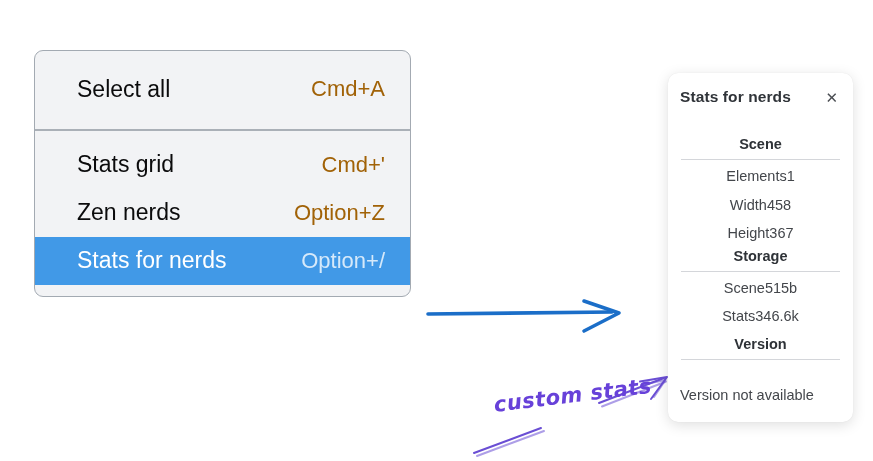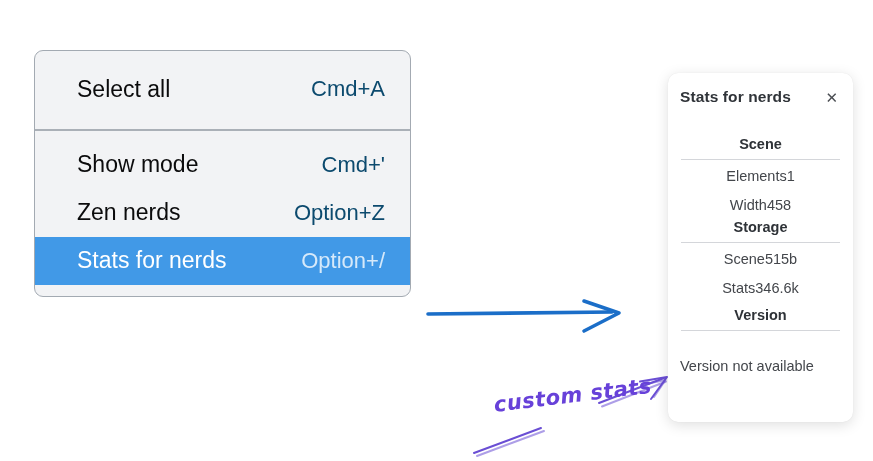--- a/index.html
+++ b/index.html
@@ -21,21 +21,21 @@
   }
   .menu-section.top { padding: 10px 0 12px; }
   .menu-section.main { padding: 10px 0 11px; }
   .menu-divider { height: 1.5px; background: #aab0b7; }
   .menu-item {
     display: flex; justify-content: space-between; align-items: center;
     height: 48px; padding: 0 25px 0 42px;
     font-size: 23px; color: #0b0b0c; cursor: default;
   }
   .menu-section.top .menu-item { height: 56px; gap: 48px; }
-  .menu-item .mi-shortcut { color: #0c4a6e; font-size: 22px; }
+  .menu-item .mi-shortcut { color: #a16207; font-size: 22px; }
   .menu-item.selected { background: var(--menu-highlight, #4199e7); color: #ffffff; }
   .menu-item.selected .mi-shortcut { color: rgba(255,255,255,0.78); }
 
   
   .stats-panel {
     position: absolute; left: 668px; top: 73px; width: 185px; height: 349px;
     background: #ffffff; border-radius: 10px;
     box-shadow: 0 3px 14px rgba(0,0,0,0.13), 0 0 1px rgba(0,0,0,0.10);
     padding: 13px 12px 0; font-size: 14.5px; color: #43464b;
   }
@@ -77,21 +77,21 @@
   <div class="menu">
     <div class="menu-section top">
       <div class="menu-item">
         <span class="mi-label">Select all</span>
         <span class="mi-shortcut">Cmd+A</span>
       </div>
     </div>
     <div class="menu-divider"></div>
     <div class="menu-section main">
       <div class="menu-item">
-        <span class="mi-label">Show mode</span>
+        <span class="mi-label">Stats grid</span>
         <span class="mi-shortcut">Cmd+'</span>
       </div>
       <div class="menu-item">
         <span class="mi-label">Zen nerds</span>
         <span class="mi-shortcut">Option+Z</span>
       </div>
       <div class="menu-item selected">
         <span class="mi-label">Stats for nerds</span>
         <span class="mi-shortcut">Option+/</span>
       </div>
@@ -131,20 +131,24 @@
     <div class="sp-heading scene">Scene</div>
     <hr class="sp-rule">
     <div class="sp-row">
       <span>Elements</span>
       <span>1</span>
     </div>
     <div class="sp-row">
       <span>Width</span>
       <span>458</span>
     </div>
+    <div class="sp-row">
+      <span>Height</span>
+      <span>367</span>
+    </div>
 
     <div class="sp-heading storage">Storage</div>
     <hr class="sp-rule">
     <div class="sp-row">
       <span>Scene</span>
       <span>515b</span>
     </div>
     <div class="sp-row">
       <span>Stats</span>
       <span>346.6k</span>

